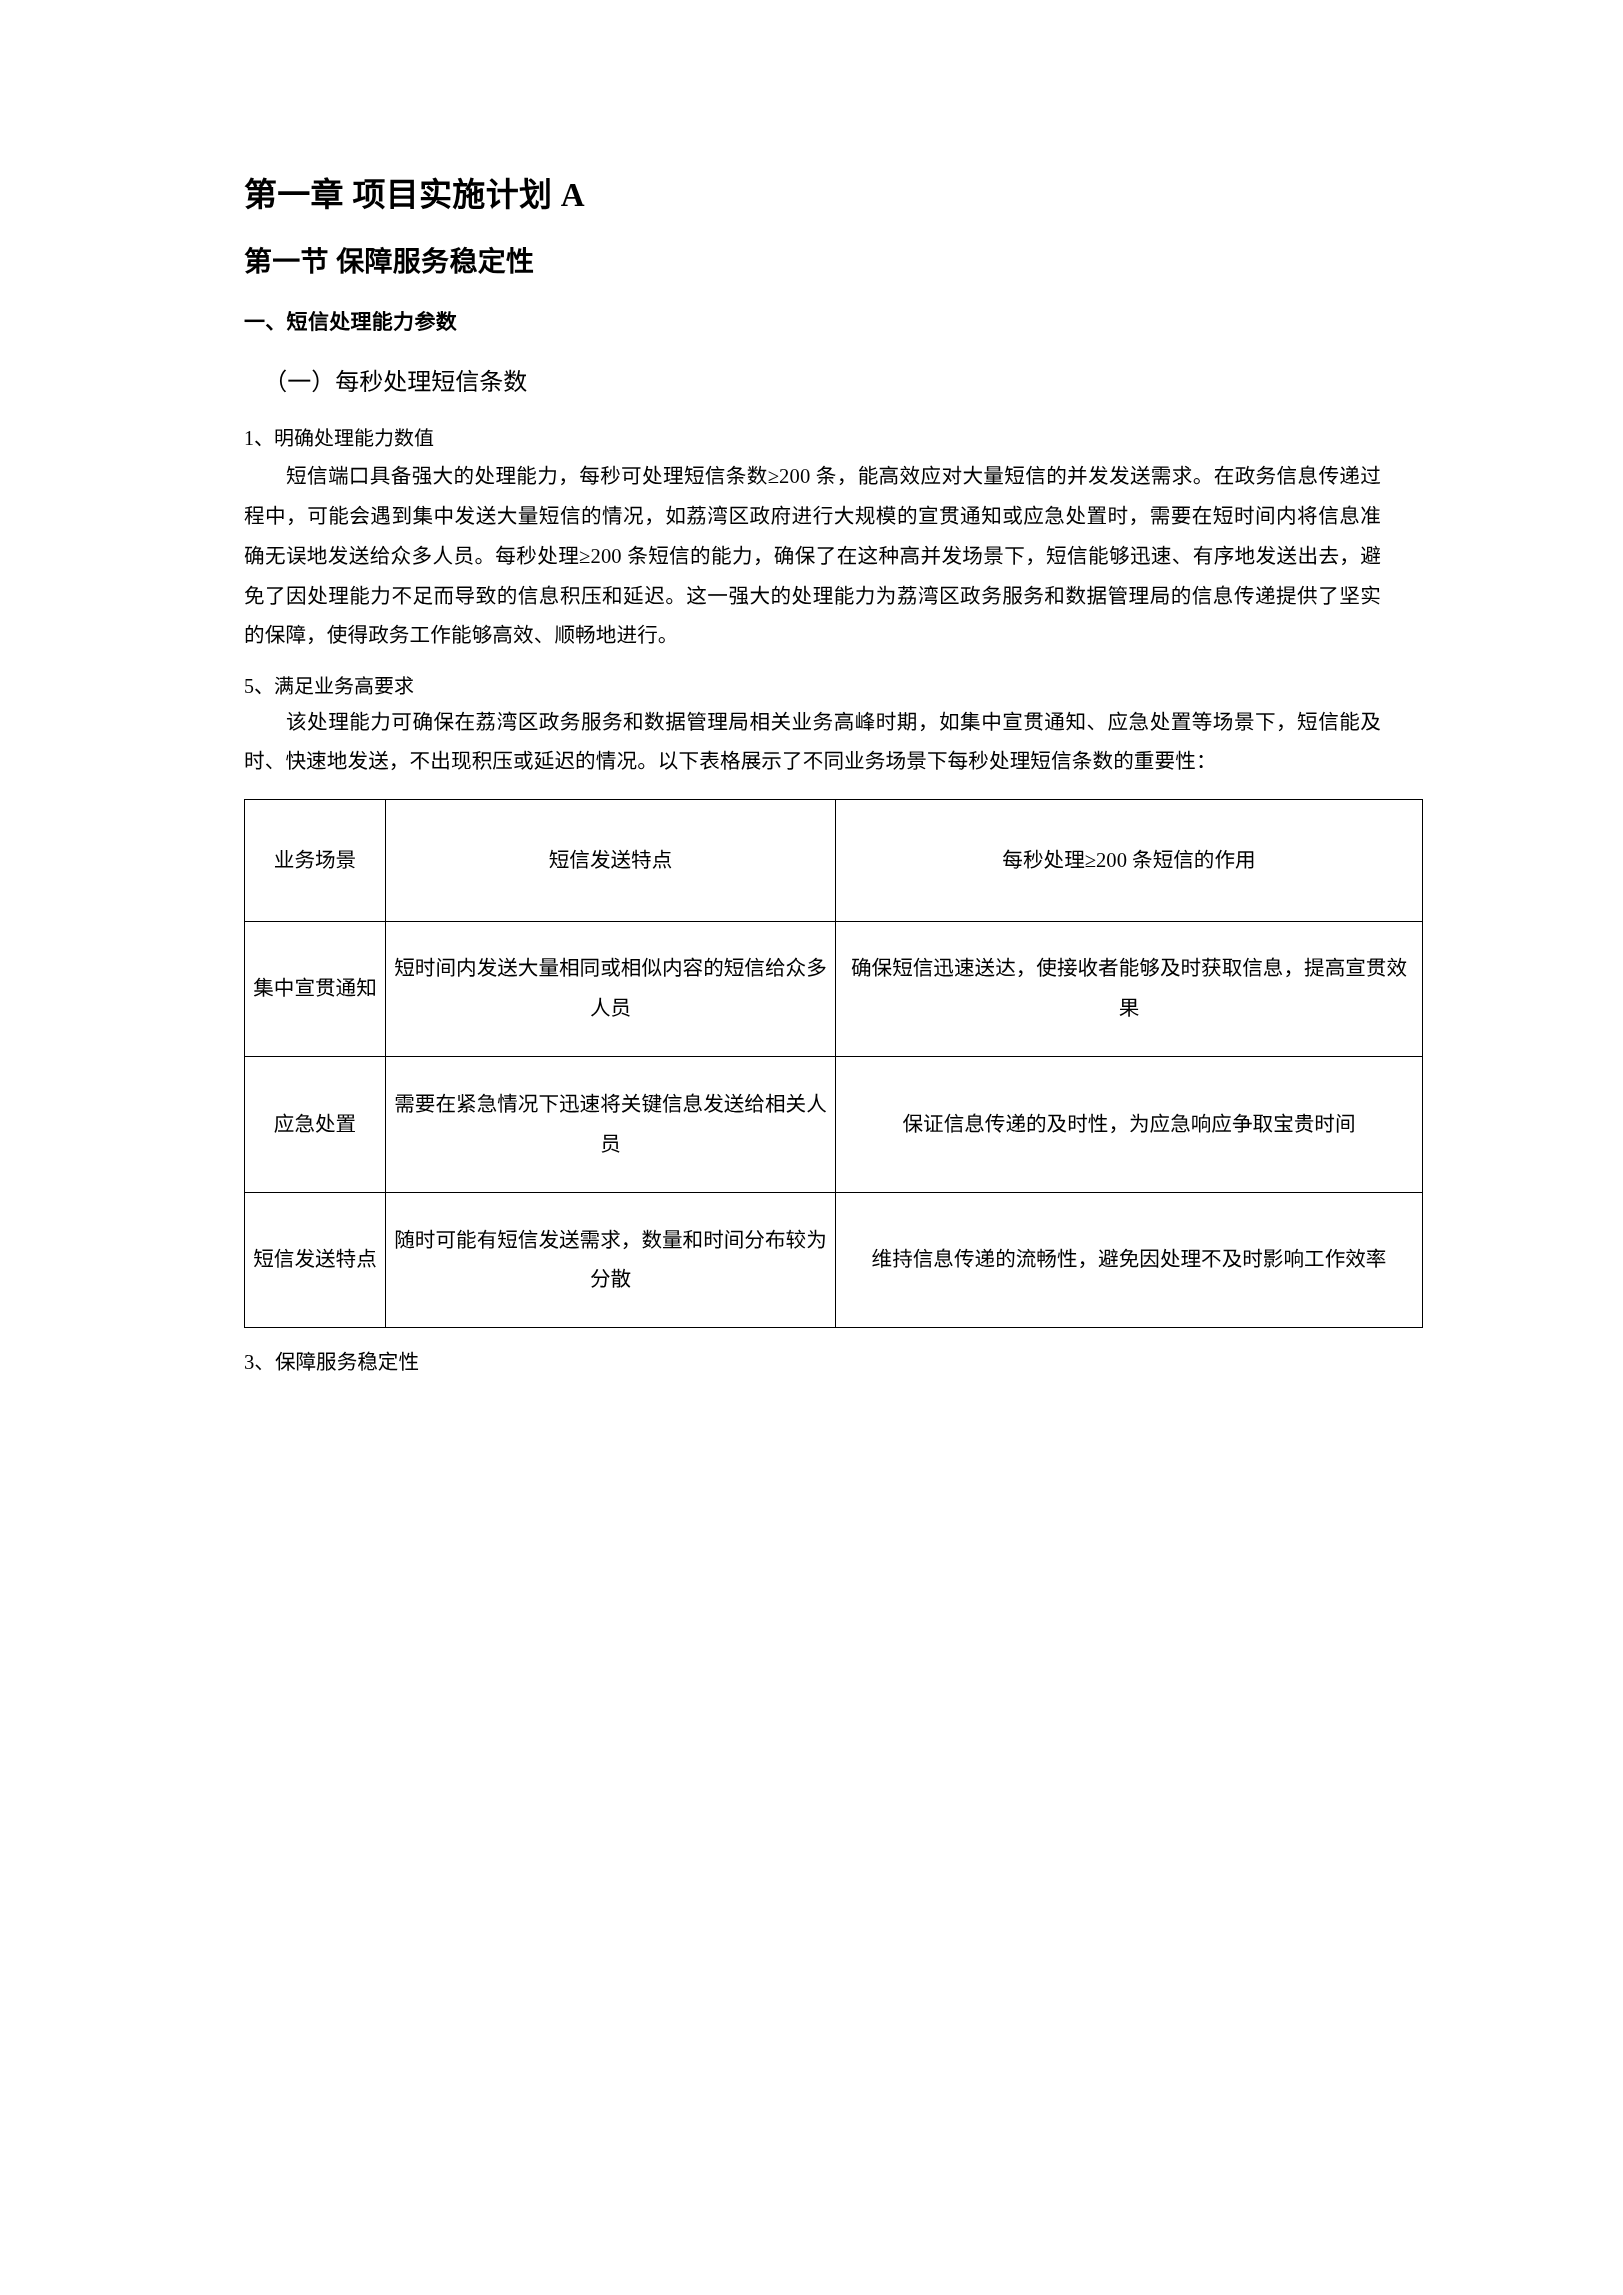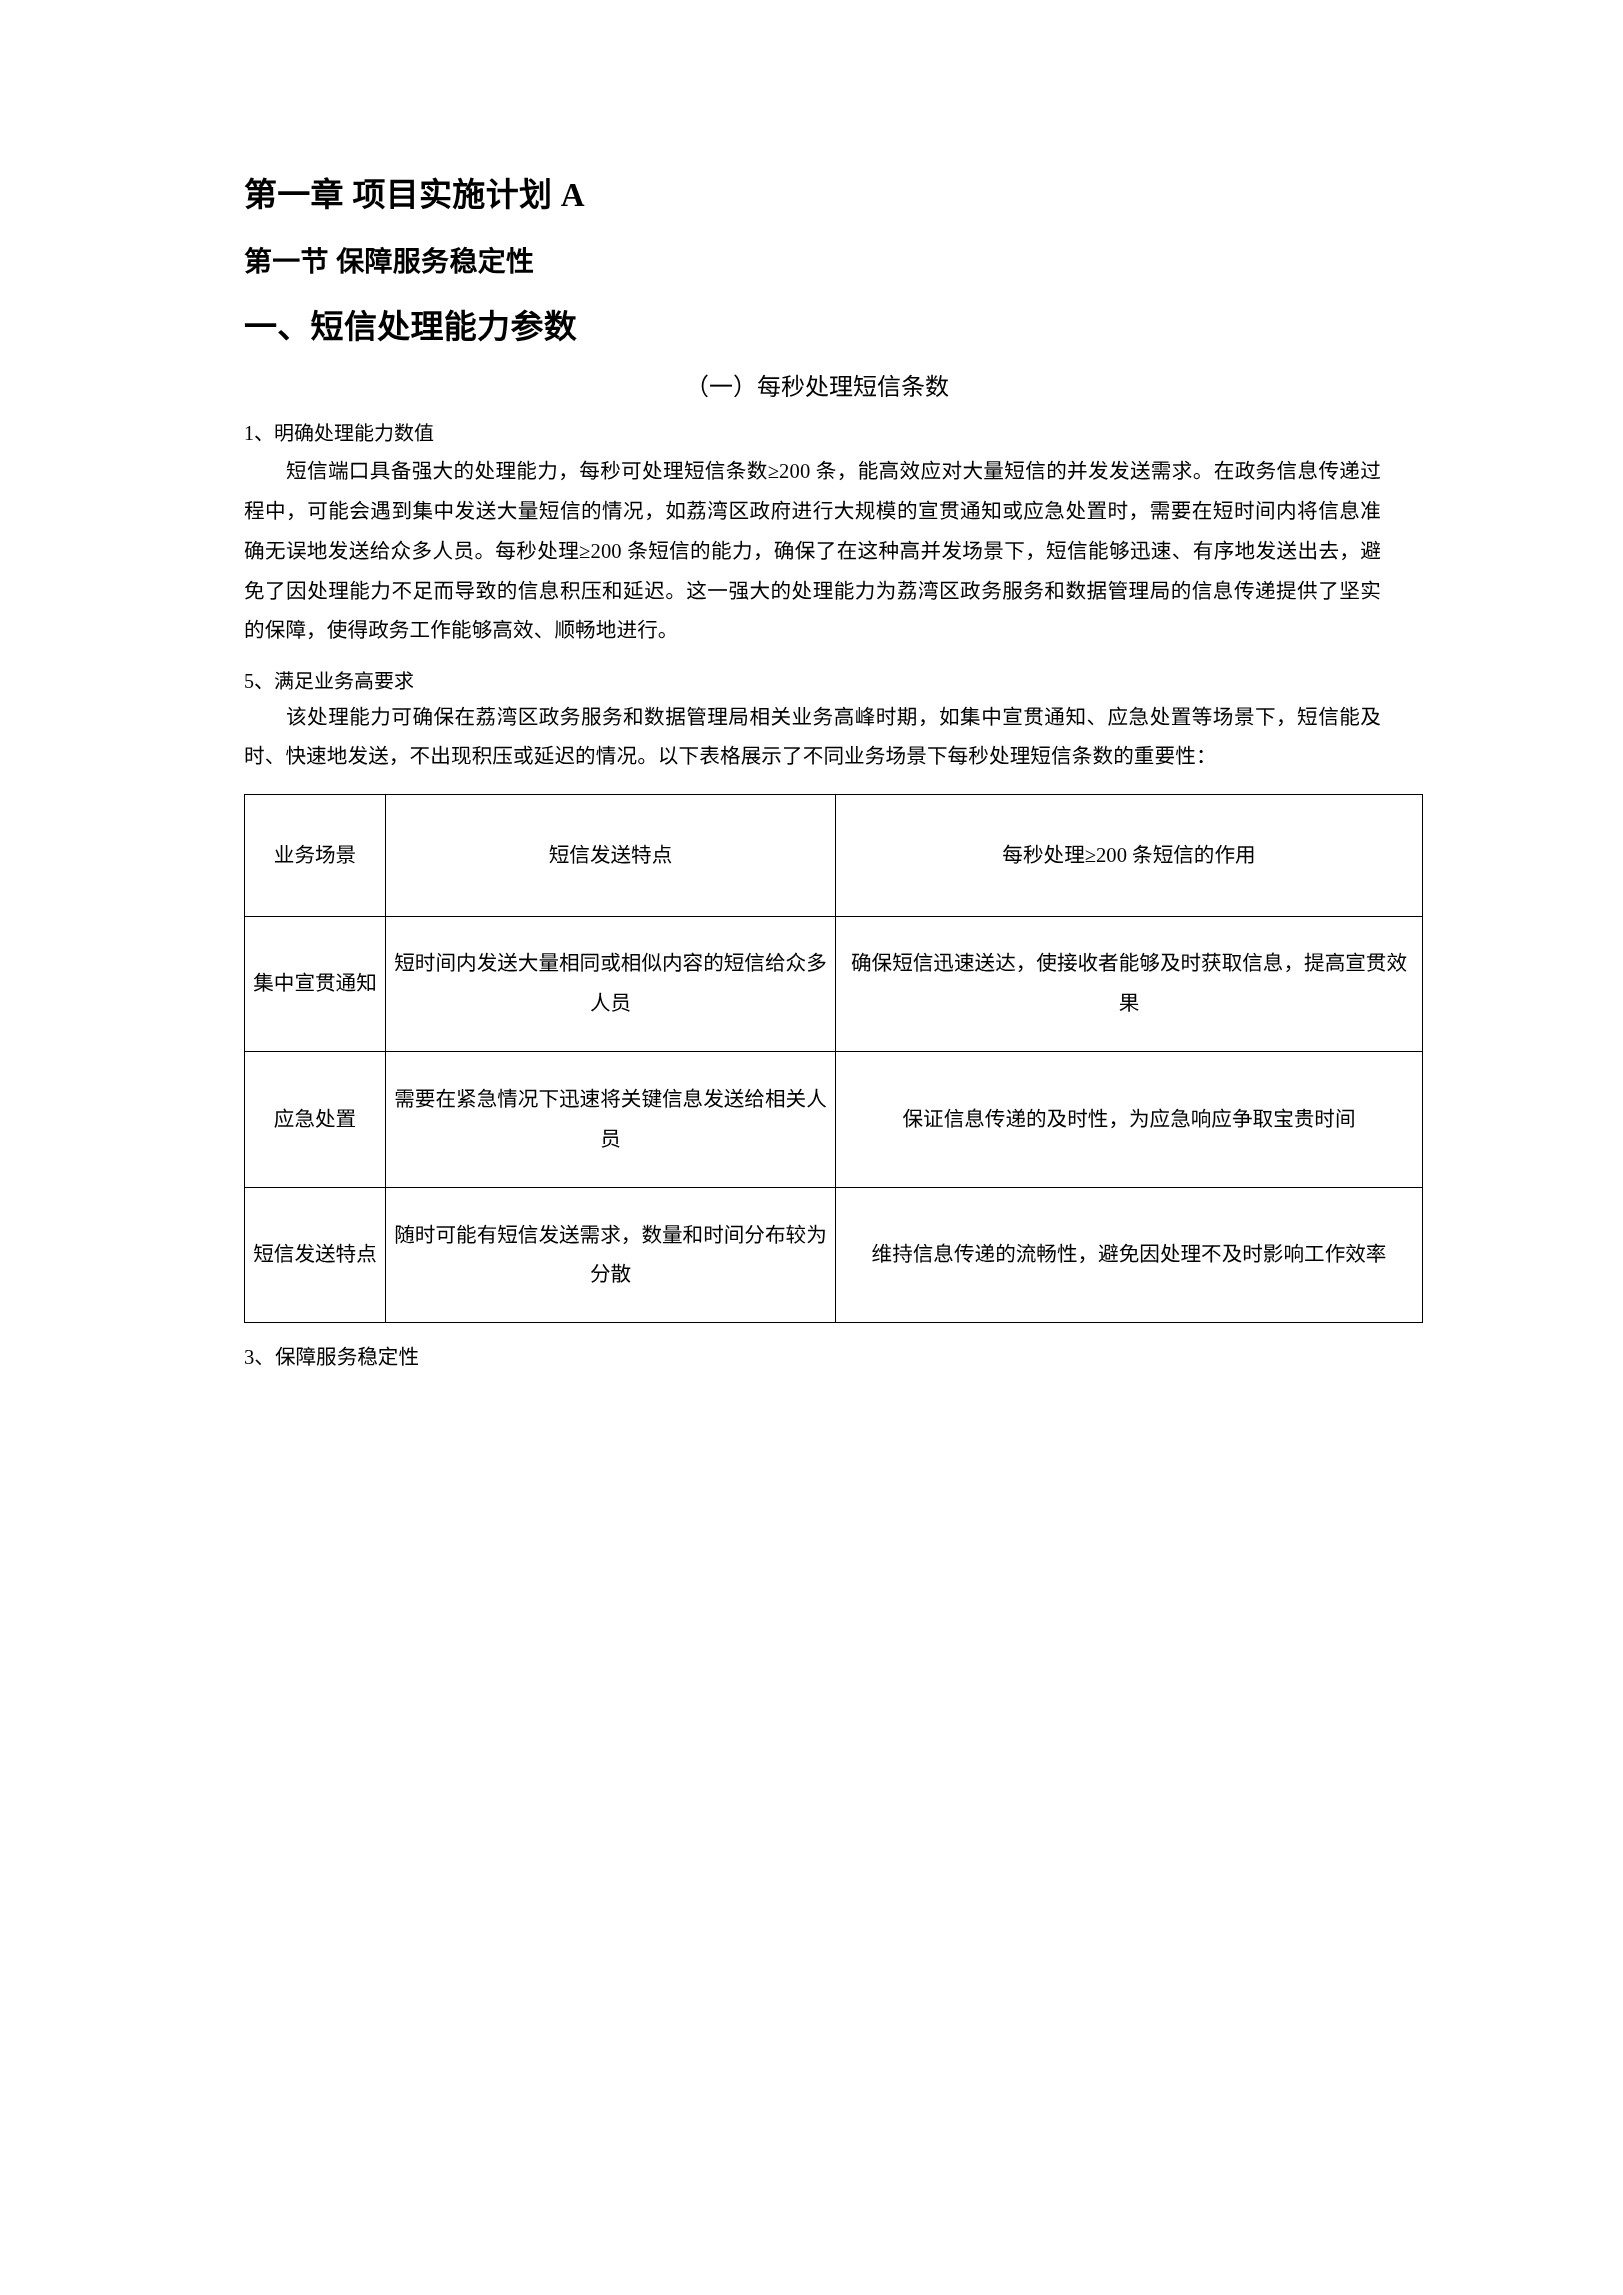--- a/index.html
+++ b/index.html
@@ -41,36 +41,34 @@
   }
   .section-title {
     font-size: 28px;
     font-weight: bold;
     line-height: 1.25;
     margin: 0;
     padding-top: 27.5px;
     letter-spacing: 0.3px;
   }
   .heading-1 {
-    font-size: 33px;
+    font-size: 21px;
     font-weight: bold;
     line-height: 1.25;
     margin: 0;
     padding-top: 30px;
     letter-spacing: 0.3px;
-    font-family: Liberation Mono, monospace;
   }
   .heading-2 {
     font-size: 24px;
     font-weight: normal;
     line-height: 1.3;
-    margin: 0;
+    margin: 10px;
     padding-top: 22px;
     padding-left: 9.2px;
-    text-align: center;
   }
   .item-head {
     font-size: 20px;
     font-weight: normal;
     line-height: 1.35;
     margin: 0;
     padding-top: 17px;
   }
 
   

